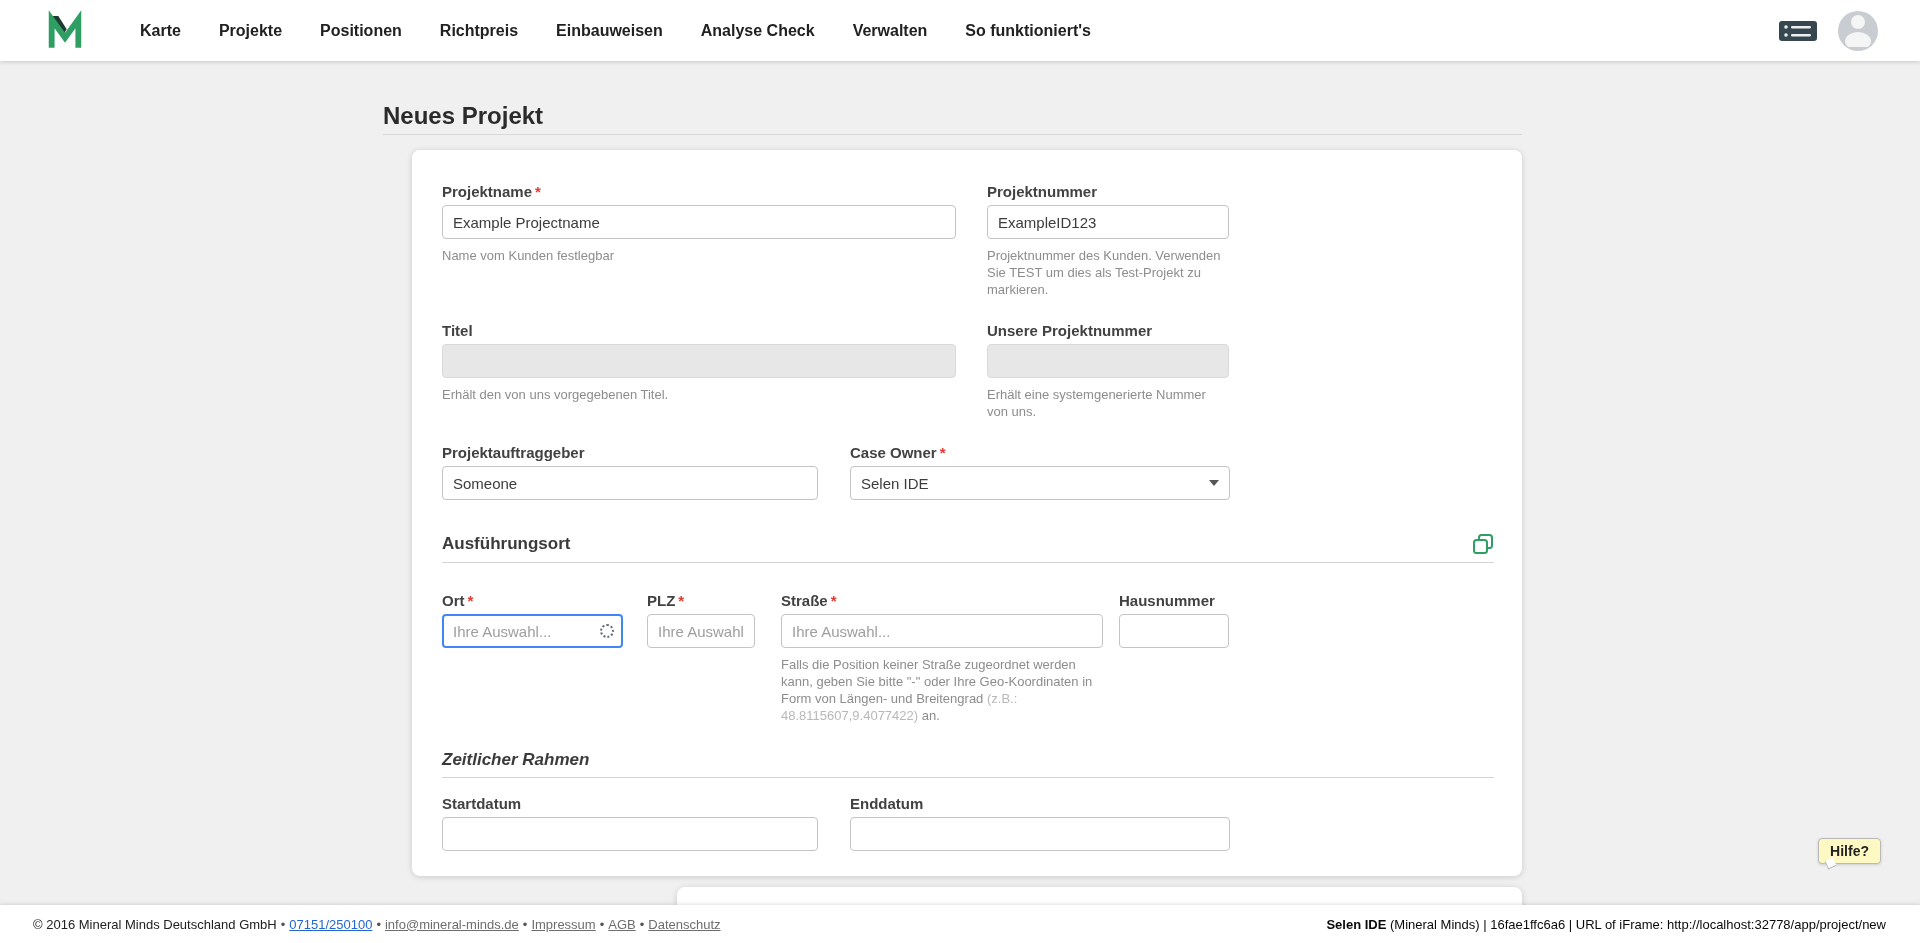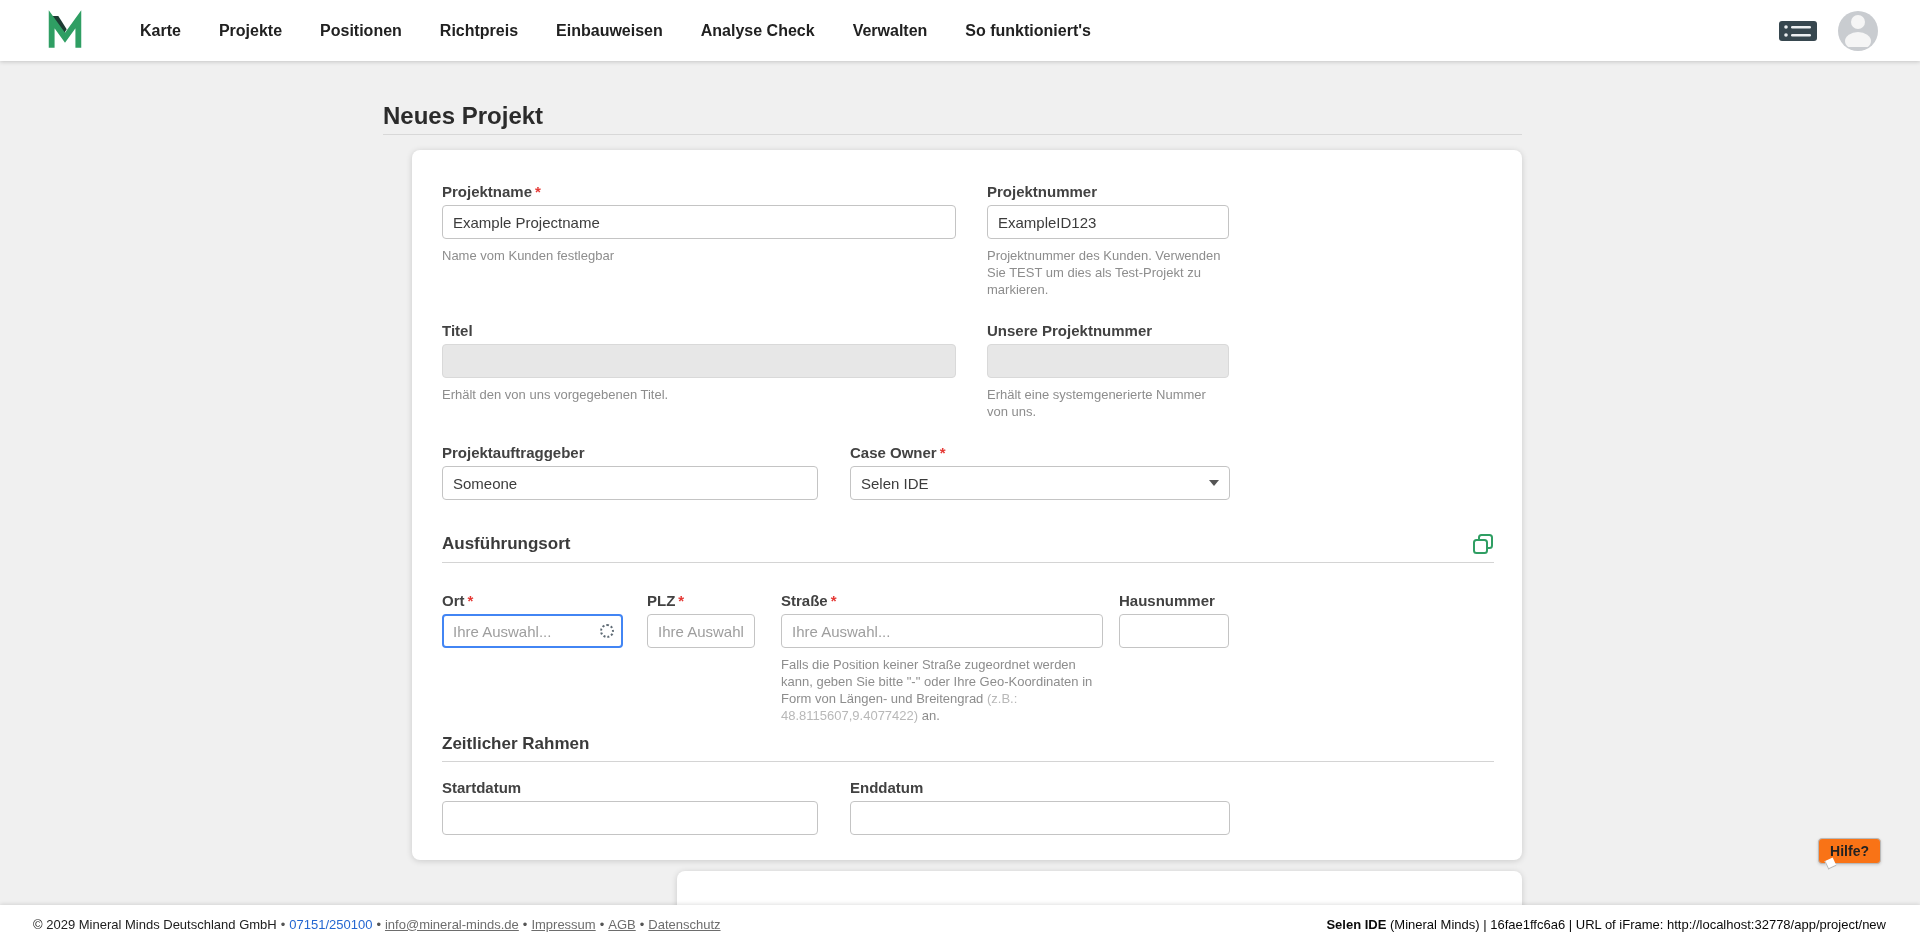--- a/index.html
+++ b/index.html
@@ -76,21 +76,21 @@
     width: 100%; height: 34px; border: 1px solid #c4c4c4; border-radius: 4px;
     padding: 0 10px; display: flex; align-items: center; justify-content: space-between;
     font-size: 15px; color: #3c3c3c; cursor: pointer; background: #fff;
   }
   .caret { width: 0; height: 0; border-left: 5px solid transparent; border-right: 5px solid transparent; border-top: 6px solid #555; }
 
   .section-head {
     margin-top: 33px; display: flex; align-items: center; justify-content: space-between;
     padding-bottom: 7px; border-bottom: 1px solid #d4d4d4;
   }
-  .section-head.mt2 { margin-top: 10px; }
+  .section-head.mt2 { margin-top: 26px; font-style: italic; }
   .section-title { font-size: 17px; font-weight: 700; color: #3b3b3b; line-height: 20px; }
   .copy-icon { width: 22px; height: 22px; cursor: pointer; display: block; }
 
   .row-loc { margin-top: 29px; }
   .col-ort { width: 181px; }
   .col-plz { width: 108px; margin-left: 24px; }
   .col-str { width: 322px; margin-left: 26px; }
   .col-hnr { width: 110px; margin-left: 16px; }
   .ort-wrap { position: relative; }
   .spinner {
@@ -102,41 +102,41 @@
 
   .row-dates { margin-top: 17px; }
 
   .partial-card {
     margin-left: 294px; width: 845px; margin-top: 11px; height: 40px;
     background: #fff; border-radius: 8px 8px 0 0; box-shadow: 0 1px 6px rgba(0,0,0,.16);
   }
 
   
   .help-btn {
-    position: fixed; right: 39px; bottom: 79px; background: #f97316;
+    position: fixed; right: 39px; bottom: 79px; background: #fef9c3;
     border: 1px solid #b9b9b9; border-radius: 4px; padding: 4px 11px;
     font-size: 14px; font-weight: 700; color: #222; font-family: inherit;
     box-shadow: 0 1px 3px rgba(0,0,0,.15); cursor: pointer; z-index: 25;
   }
   .help-btn::after {
     content: ""; position: absolute; left: 7px; bottom: -5px; width: 8px; height: 8px;
     background: #fff; border-right: 1px solid #b9b9b9; border-bottom: 1px solid #b9b9b9;
     transform: rotate(65deg);
   }
 
   
   .footer {
     position: fixed; left: 0; right: 0; bottom: 0; height: 38px; background: #fff;
     box-shadow: 0 -1px 4px rgba(0,0,0,.12);
     display: flex; align-items: center; justify-content: space-between;
     padding: 0 34px 0 33px; font-size: 13px; color: #212121; z-index: 30;
   }
   .f-left { white-space: nowrap; }
   .sep { color: #555; margin: 0 4px; }
-  .link-blue { color: #2567d1; cursor: pointer; }
+  .link-blue { color: #2567d1; text-decoration: underline; cursor: pointer; }
   .link-gray { color: #6d6d6d; text-decoration: underline; cursor: pointer; }
   .f-right { color: #0a0a0a; white-space: nowrap; }
   .f-right .bold { font-weight: 700; }
 </style>
 </head>
 <body>
 
 <nav class="navbar">
   <a class="logo">
     <span>
@@ -289,18 +289,18 @@
     </div>
 
     <div class="partial-card"></div>
   </div>
 </div>
 
 <button class="help-btn">Hilfe?</button>
 
 <footer class="footer">
   <div class="f-left">
-    <span>© 2029 Mineral Minds Deutschland GmbH</span><span class="sep">•</span><a class="link-blue">07151/250100</a><span class="sep">•</span><a class="link-gray">info@mineral-minds.de</a><span class="sep">•</span><a class="link-gray">Impressum</a><span class="sep">•</span><a class="link-gray">AGB</a><span class="sep">•</span><a class="link-gray">Datenschutz</a>
+    <span>© 2016 Mineral Minds Deutschland GmbH</span><span class="sep">•</span><a class="link-blue">07151/250100</a><span class="sep">•</span><a class="link-gray">info@mineral-minds.de</a><span class="sep">•</span><a class="link-gray">Impressum</a><span class="sep">•</span><a class="link-gray">AGB</a><span class="sep">•</span><a class="link-gray">Datenschutz</a>
   </div>
   <div class="f-right">
     <span class="bold">Selen IDE</span><span> (Mineral Minds) | 16fae1ffc6a6 | URL of iFrame: http://localhost:32778/app/project/new</span>
   </div>
 </footer>
 
 </body></html>

